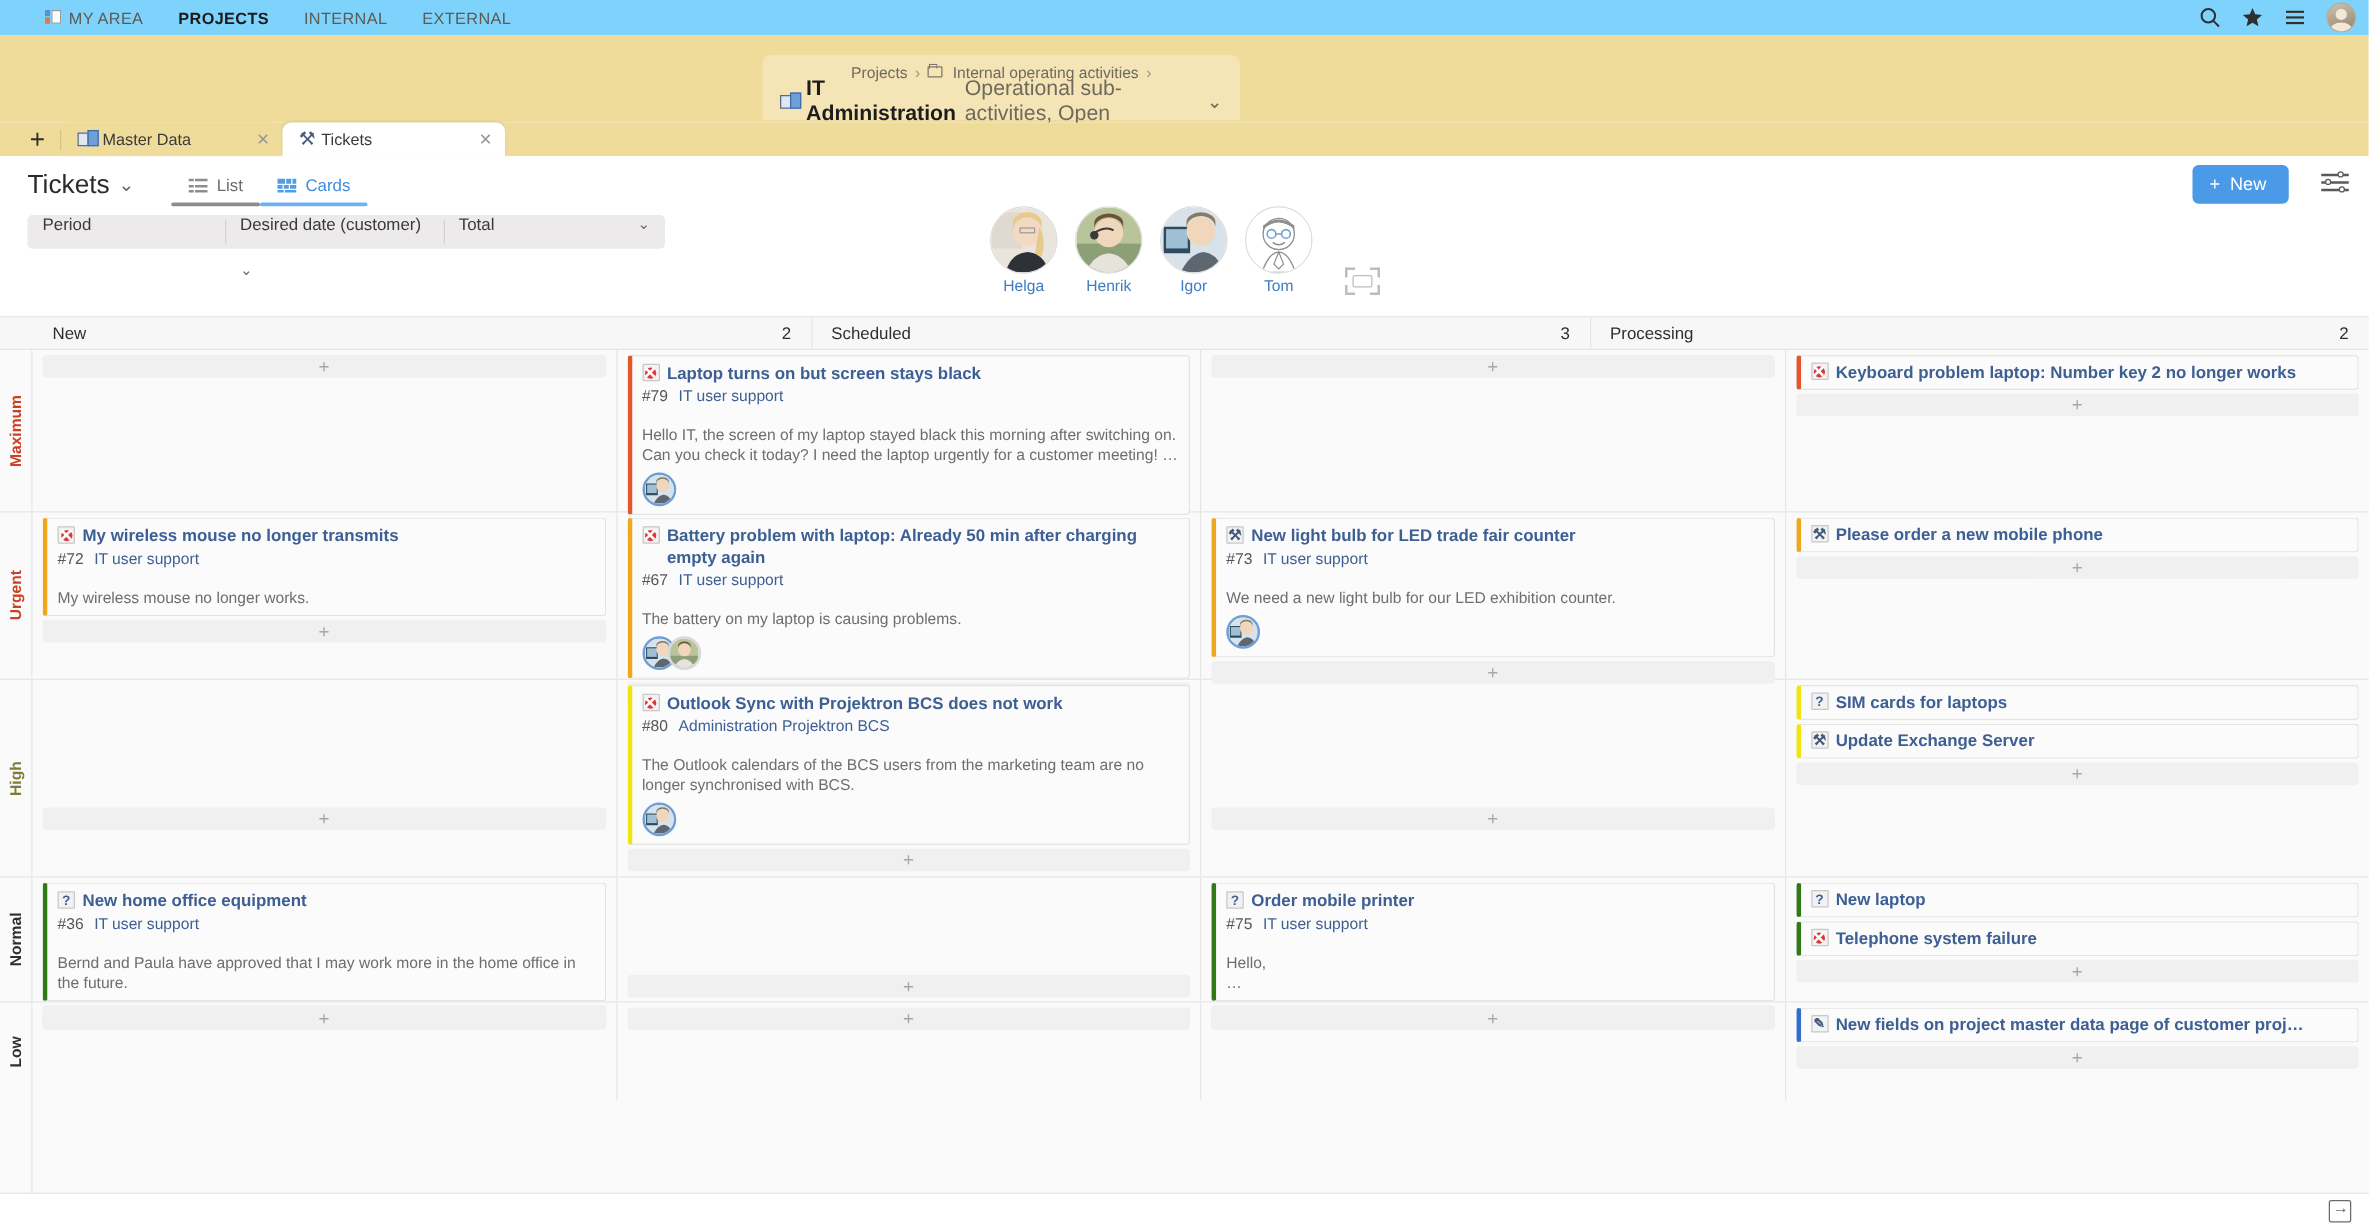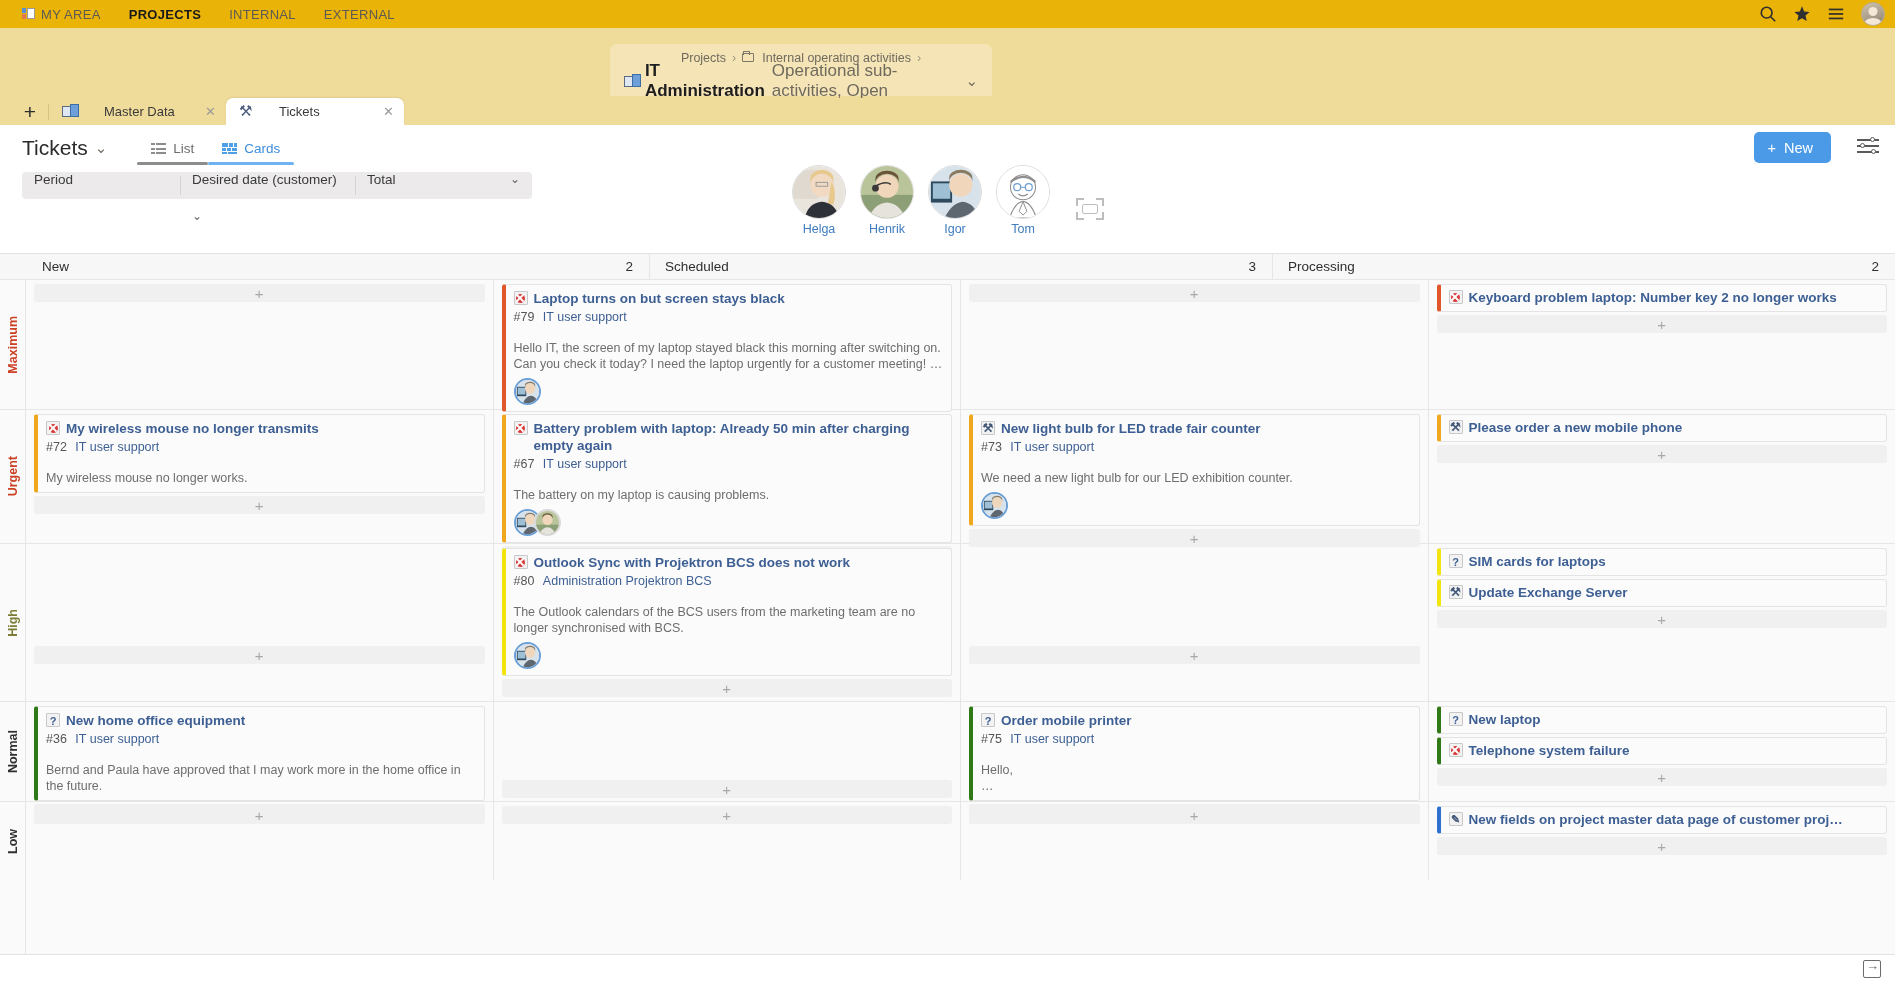--- a/index.html
+++ b/index.html
@@ -8,24 +8,24 @@
     width: 1895px; height: 984px;
     overflow: hidden;
     font-family: "Liberation Sans", sans-serif;
     background: #ffffff;
     color: #333;
   }
   
   #topbar {
     position: relative;
     height: 28px;
-    background: #eab308;
+    background: #7dd3fc;
     display: flex;
     align-items: center;
-    padding-left: 18px;
+    padding-left: 32px;
     font-size: 13px;
   }
   #topbar .navitem {
     display: flex; align-items: center; gap: 6px;
     padding: 0 14px; height: 28px;
     color: #5d5a52; letter-spacing: .3px;
     cursor: pointer;
   }
   #topbar .navitem.active { color: #1a1a1a; font-weight: bold; }
   #topbar .navitem.myarea { padding-left: 4px; }
@@ -102,21 +102,21 @@
     background: #f0dc9a;
     display: flex; align-items: flex-end;
     padding-left: 12px; position: relative;
   }
   .plus-tab {
     width: 36px; height: 27px; display:flex;align-items:center;justify-content:center;
     font-size: 21px; color:#2e2e2e; cursor:pointer; font-weight: 500;
   }
   .tab {
     height: 27px; min-width: 178px;
-    display:flex; align-items:center; gap:24px;
+    display:flex; align-items:center; gap:2px;
     padding: 0 10px 0 14px; font-size: 13px; color:#3a3a3a;
     border-radius: 7px 7px 0 0; cursor: pointer; position: relative;
   }
   .tab.inactive { background: #f0dc9a; }
   .tab.inactive::after{
     content:""; position:absolute; left:0; top:6px; height:16px; width:1px; background:#d8c382;
   }
   .tab.active { background:#ffffff; box-shadow: 0 -1px 2px rgba(0,0,0,.08); }
   .tab .label { flex: 1; }
   .tab .closex { color:#9a9a9a; font-size: 13px; }
@@ -195,21 +195,21 @@
     content:""; position:absolute; left:0; top:4px; bottom:4px; width:1px; background:#d4d2d2;
   }
   #filterbar .fcell.period { width: 158px; }
   #filterbar .fcell.desired { width: 175px; gap:22px;flex-direction:column; }
   #filterbar .fcell.total { width: 177px; justify-content: space-between; }
   .chev { color:#666; font-size: 12px; }
 
   
   #avatarstrip {
     position:absolute; left: 790px; top: -5px;
-    display:flex; align-items:center; gap: 10px;
+    display:flex; align-items:flex-end; gap: 10px;
   }
   .person { width: 58px; text-align:center; cursor:pointer; }
   .face {
     width: 54px; height: 54px; border-radius:50%; overflow:hidden;
     border: 1px solid #dcdcdc; position: relative; margin: 0 auto;
   }
   .pname { font-size: 12.5px; color:#3f7cc0; margin-top: 3px; }
   .scanbox {
     width: 28px; height: 22px; position: relative; margin-top: 16px; margin-left: 14px; cursor:pointer;
   }

